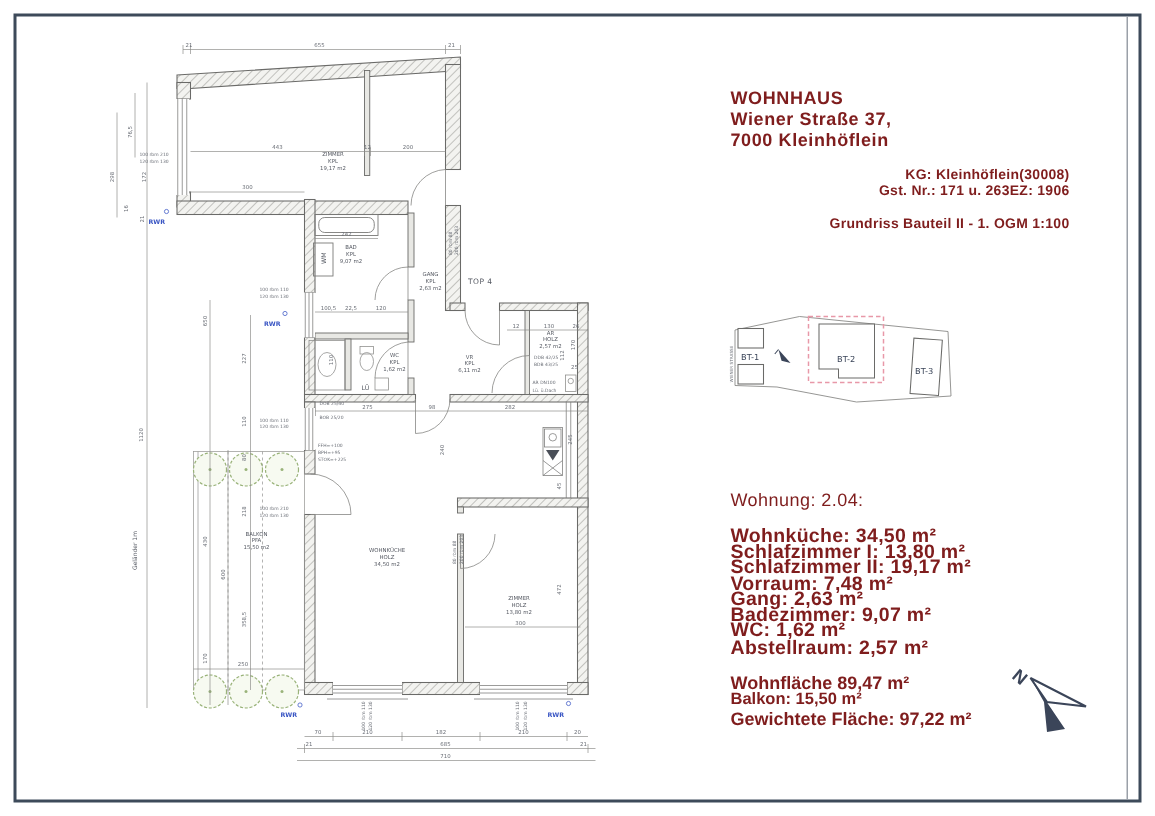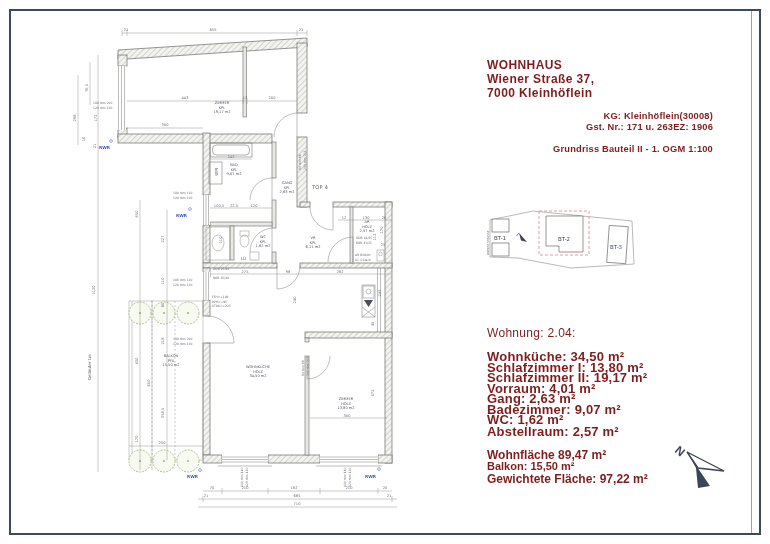--- a/index.html
+++ b/index.html
@@ -364,21 +364,21 @@
     </div>
     <div class="row" style="top:144px">
       <span class="r">M 1:100</span>
       <span>Grundriss Bauteil II - 1. OG</span>
     </div>
 
     <div class="h2" style="top:326px">Wohnung: 2.04:</div>
     <div class="li" style="top:349px">Wohnküche: 34,50 m²</div>
     <div class="li" style="top:359.5px">Schlafzimmer I: 13,80 m²</div>
     <div class="li" style="top:370px">Schlafzimmer II: 19,17 m²</div>
-    <div class="li" style="top:380.5px">Vorraum: 4,01 m²</div>
+    <div class="li" style="top:380.5px">Vorraum: 7,48 m²</div>
     <div class="li" style="top:391px">Gang: 2,63 m²</div>
     <div class="li" style="top:401.5px">Badezimmer: 9,07 m²</div>
     <div class="li" style="top:412px">WC: 1,62 m²</div>
     <div class="li" style="top:424px">Abstellraum: 2,57 m²</div>
 
     <div class="sum1" style="top:448px">Wohnfläche 89,47 m²</div>
     <div class="sum2" style="top:460px">Balkon: 15,50 m²</div>
     <div class="sum1" style="top:472px">Gewichtete Fläche: 97,22 m²</div>
   </div>
 </div>

